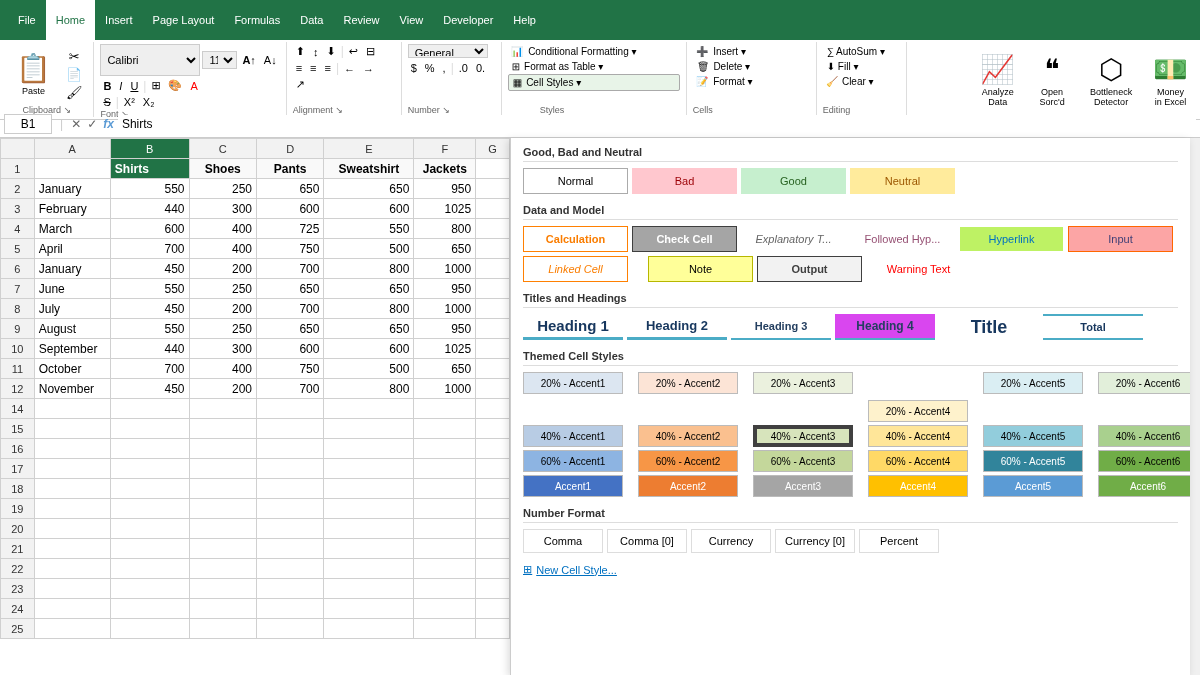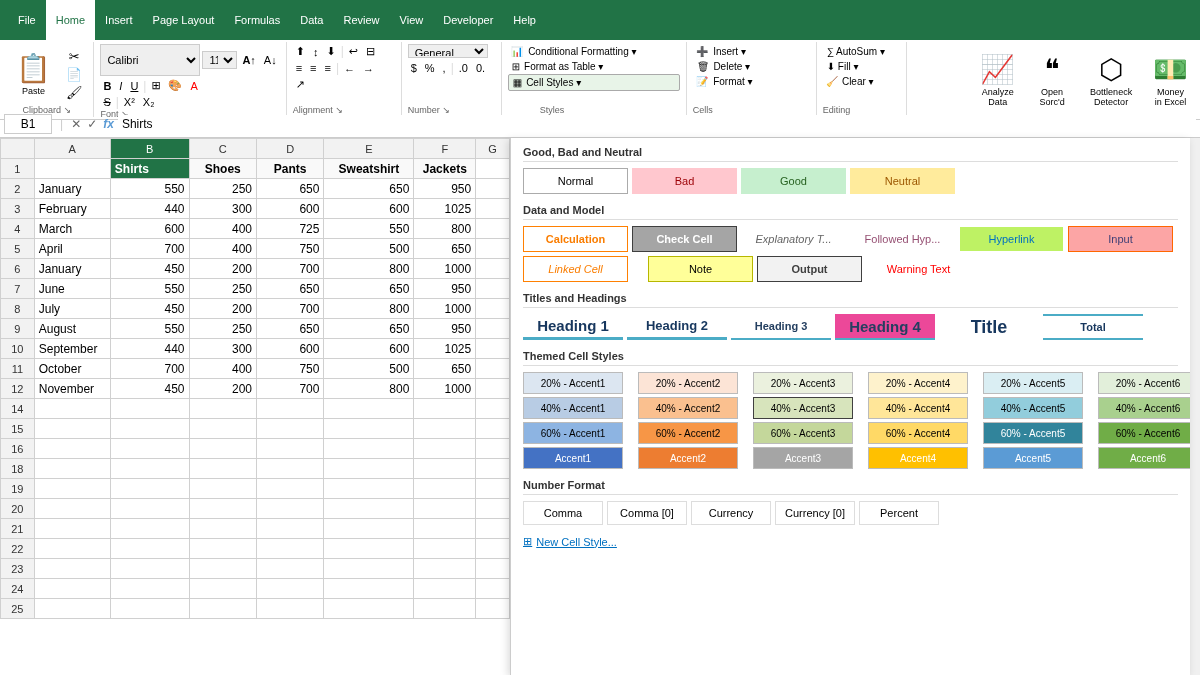--- a/index.html
+++ b/index.html
@@ -395,20 +395,30 @@
             <th class="row-header">16</th>
             <td class="label-cell"></td>
             <td></td>
             <td></td>
             <td></td>
             <td></td>
             <td></td>
             <td></td>
           </tr>
           <tr>
+            <th class="row-header">17</th>
+            <td class="label-cell"></td>
+            <td></td>
+            <td></td>
+            <td></td>
+            <td></td>
+            <td></td>
+            <td></td>
+          </tr>
+          <tr>
             <th class="row-header">18</th>
             <td class="label-cell"></td>
             <td></td>
             <td></td>
             <td></td>
             <td></td>
             <td></td>
             <td></td>
           </tr>
           <tr>
@@ -513,42 +523,42 @@
         <div class="style-cell" style="background:#fff; border:1px solid #fff; color:#ff0000; min-width:105px;">Warning Text</div>
       </div>
     </div>
 
     <div class="panel-section">
       <div class="panel-section-title">Titles and Headings</div>
       <div style="display:flex; gap:4px; align-items:center; flex-wrap:wrap;">
         <div class="style-cell" style="background:#fff; border:none; border-bottom:3px solid #4bacc6; color:#17375e; font-size:15px; font-weight:bold; min-width:100px;">Heading 1</div>
         <div class="style-cell" style="background:#fff; border:none; border-bottom:3px solid #4bacc6; color:#17375e; font-size:13px; font-weight:bold; min-width:100px;">Heading 2</div>
         <div class="style-cell" style="background:#fff; border:none; border-bottom:2px solid #4bacc6; color:#243f60; font-size:11px; font-weight:bold; min-width:100px;">Heading 3</div>
-        <div class="style-cell" style="background:#ec4899; border:none; border-bottom:2px solid #4bacc6; color:#243f60; font-size:15px; font-weight:bold; min-width:100px;">Heading 4</div>
+        <div class="style-cell" style="background:#d946ef; border:none; border-bottom:2px solid #4bacc6; color:#243f60; font-size:12px; font-weight:bold; min-width:100px;">Heading 4</div>
         <div class="style-cell" style="background:#fff; border:none; color:#17375e; font-size:18px; font-weight:bold; min-width:100px;">Title</div>
         <div class="style-cell" style="background:#fff; border-top:2px solid #4bacc6; border-bottom:2px solid #4bacc6; border-left:none; border-right:none; color:#17375e; font-size:11px; font-weight:bold; min-width:100px;">Total</div>
       </div>
     </div>
 
     <div class="panel-section">
       <div class="panel-section-title">Themed Cell Styles</div>
 
       <div class="accent-row">
         <div class="accent-cell" style="background:#dce6f1; color:#000; min-width:100px; border:1px solid #bbb;">20% - Accent1</div>
         <div class="accent-cell" style="background:#fce4d6; color:#000; min-width:100px; border:1px solid #bbb;">20% - Accent2</div>
         <div class="accent-cell" style="background:#ebf1de; color:#000; min-width:100px; border:1px solid #bbb;">20% - Accent3</div>
-        <div class="accent-cell" style="background:#fef2cc; color:#000; min-width:100px; border:1px solid #bbb;">20% - Accent4</div>
+        <div class="accent-cell" style="background:#fef2cc; color:#000; min-width:100px; border:1px solid #bbb;margin-top:28px;">20% - Accent4</div>
         <div class="accent-cell" style="background:#daeef3; color:#000; min-width:100px; border:1px solid #bbb;">20% - Accent5</div>
         <div class="accent-cell" style="background:#e2efda; color:#000; min-width:100px; border:1px solid #bbb;">20% - Accent6</div>
       </div>
 
       <div class="accent-row">
         <div class="accent-cell" style="background:#b8cce4; color:#000; min-width:100px; border:1px solid #bbb;">40% - Accent1</div>
         <div class="accent-cell" style="background:#fac08f; color:#000; min-width:100px; border:1px solid #bbb;">40% - Accent2</div>
-        <div class="accent-cell" style="background:#d7e4bc; color:#000; min-width:100px; border:1px solid #404040;">40% - Accent3</div>
+        <div class="accent-cell" style="background:#d7e4bc; color:#000; min-width:100px; border:4px solid #404040;">40% - Accent3</div>
         <div class="accent-cell" style="background:#ffe699; color:#000; min-width:100px; border:1px solid #bbb;">40% - Accent4</div>
         <div class="accent-cell" style="background:#92cddc; color:#000; min-width:100px; border:1px solid #bbb;">40% - Accent5</div>
         <div class="accent-cell" style="background:#a9d08e; color:#000; min-width:100px; border:1px solid #bbb;">40% - Accent6</div>
       </div>
 
       <div class="accent-row">
         <div class="accent-cell" style="background:#8db4e2; color:#000; min-width:100px; border:1px solid #bbb;">60% - Accent1</div>
         <div class="accent-cell" style="background:#f79646; color:#000; min-width:100px; border:1px solid #bbb;">60% - Accent2</div>
         <div class="accent-cell" style="background:#c4d79b; color:#000; min-width:100px; border:1px solid #bbb;">60% - Accent3</div>
         <div class="accent-cell" style="background:#ffd966; color:#000; min-width:100px; border:1px solid #bbb;">60% - Accent4</div>

